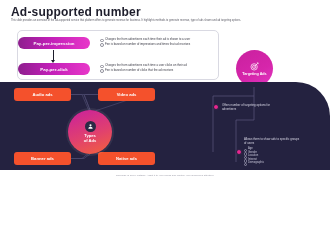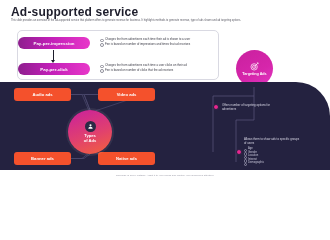--- a/index.html
+++ b/index.html
@@ -131,21 +131,21 @@
   .footer{
     position:absolute;left:0;top:174px;width:330px;text-align:center;
     font-size:2.5px;color:#9a9aa6;
   }
 </style>
 </head>
 <body>
 
 <div class="slide">
 
-  <div class="title">Ad-supported service</div>
+  <div class="title">Ad-supported number</div>
   <div class="subtitle">This slide provides an overview of the ad-supported service that platform offers to generate revenue for business. It highlights methods to generate revenue, type of ads shown and ad targeting options.</div>
 
   <div class="card">
     <div class="pill pill-1">Pay-per-impression</div>
     <div class="arrow"></div>
     <div class="pill pill-2">Pay-per-click</div>
 
     <div class="bullets b-1">
       <div class="bullet">Charges fee from advertisers each time their ad is shown to a user</div>
       <div class="bullet">Fee is based on number of impressions and times that ad receives</div>

